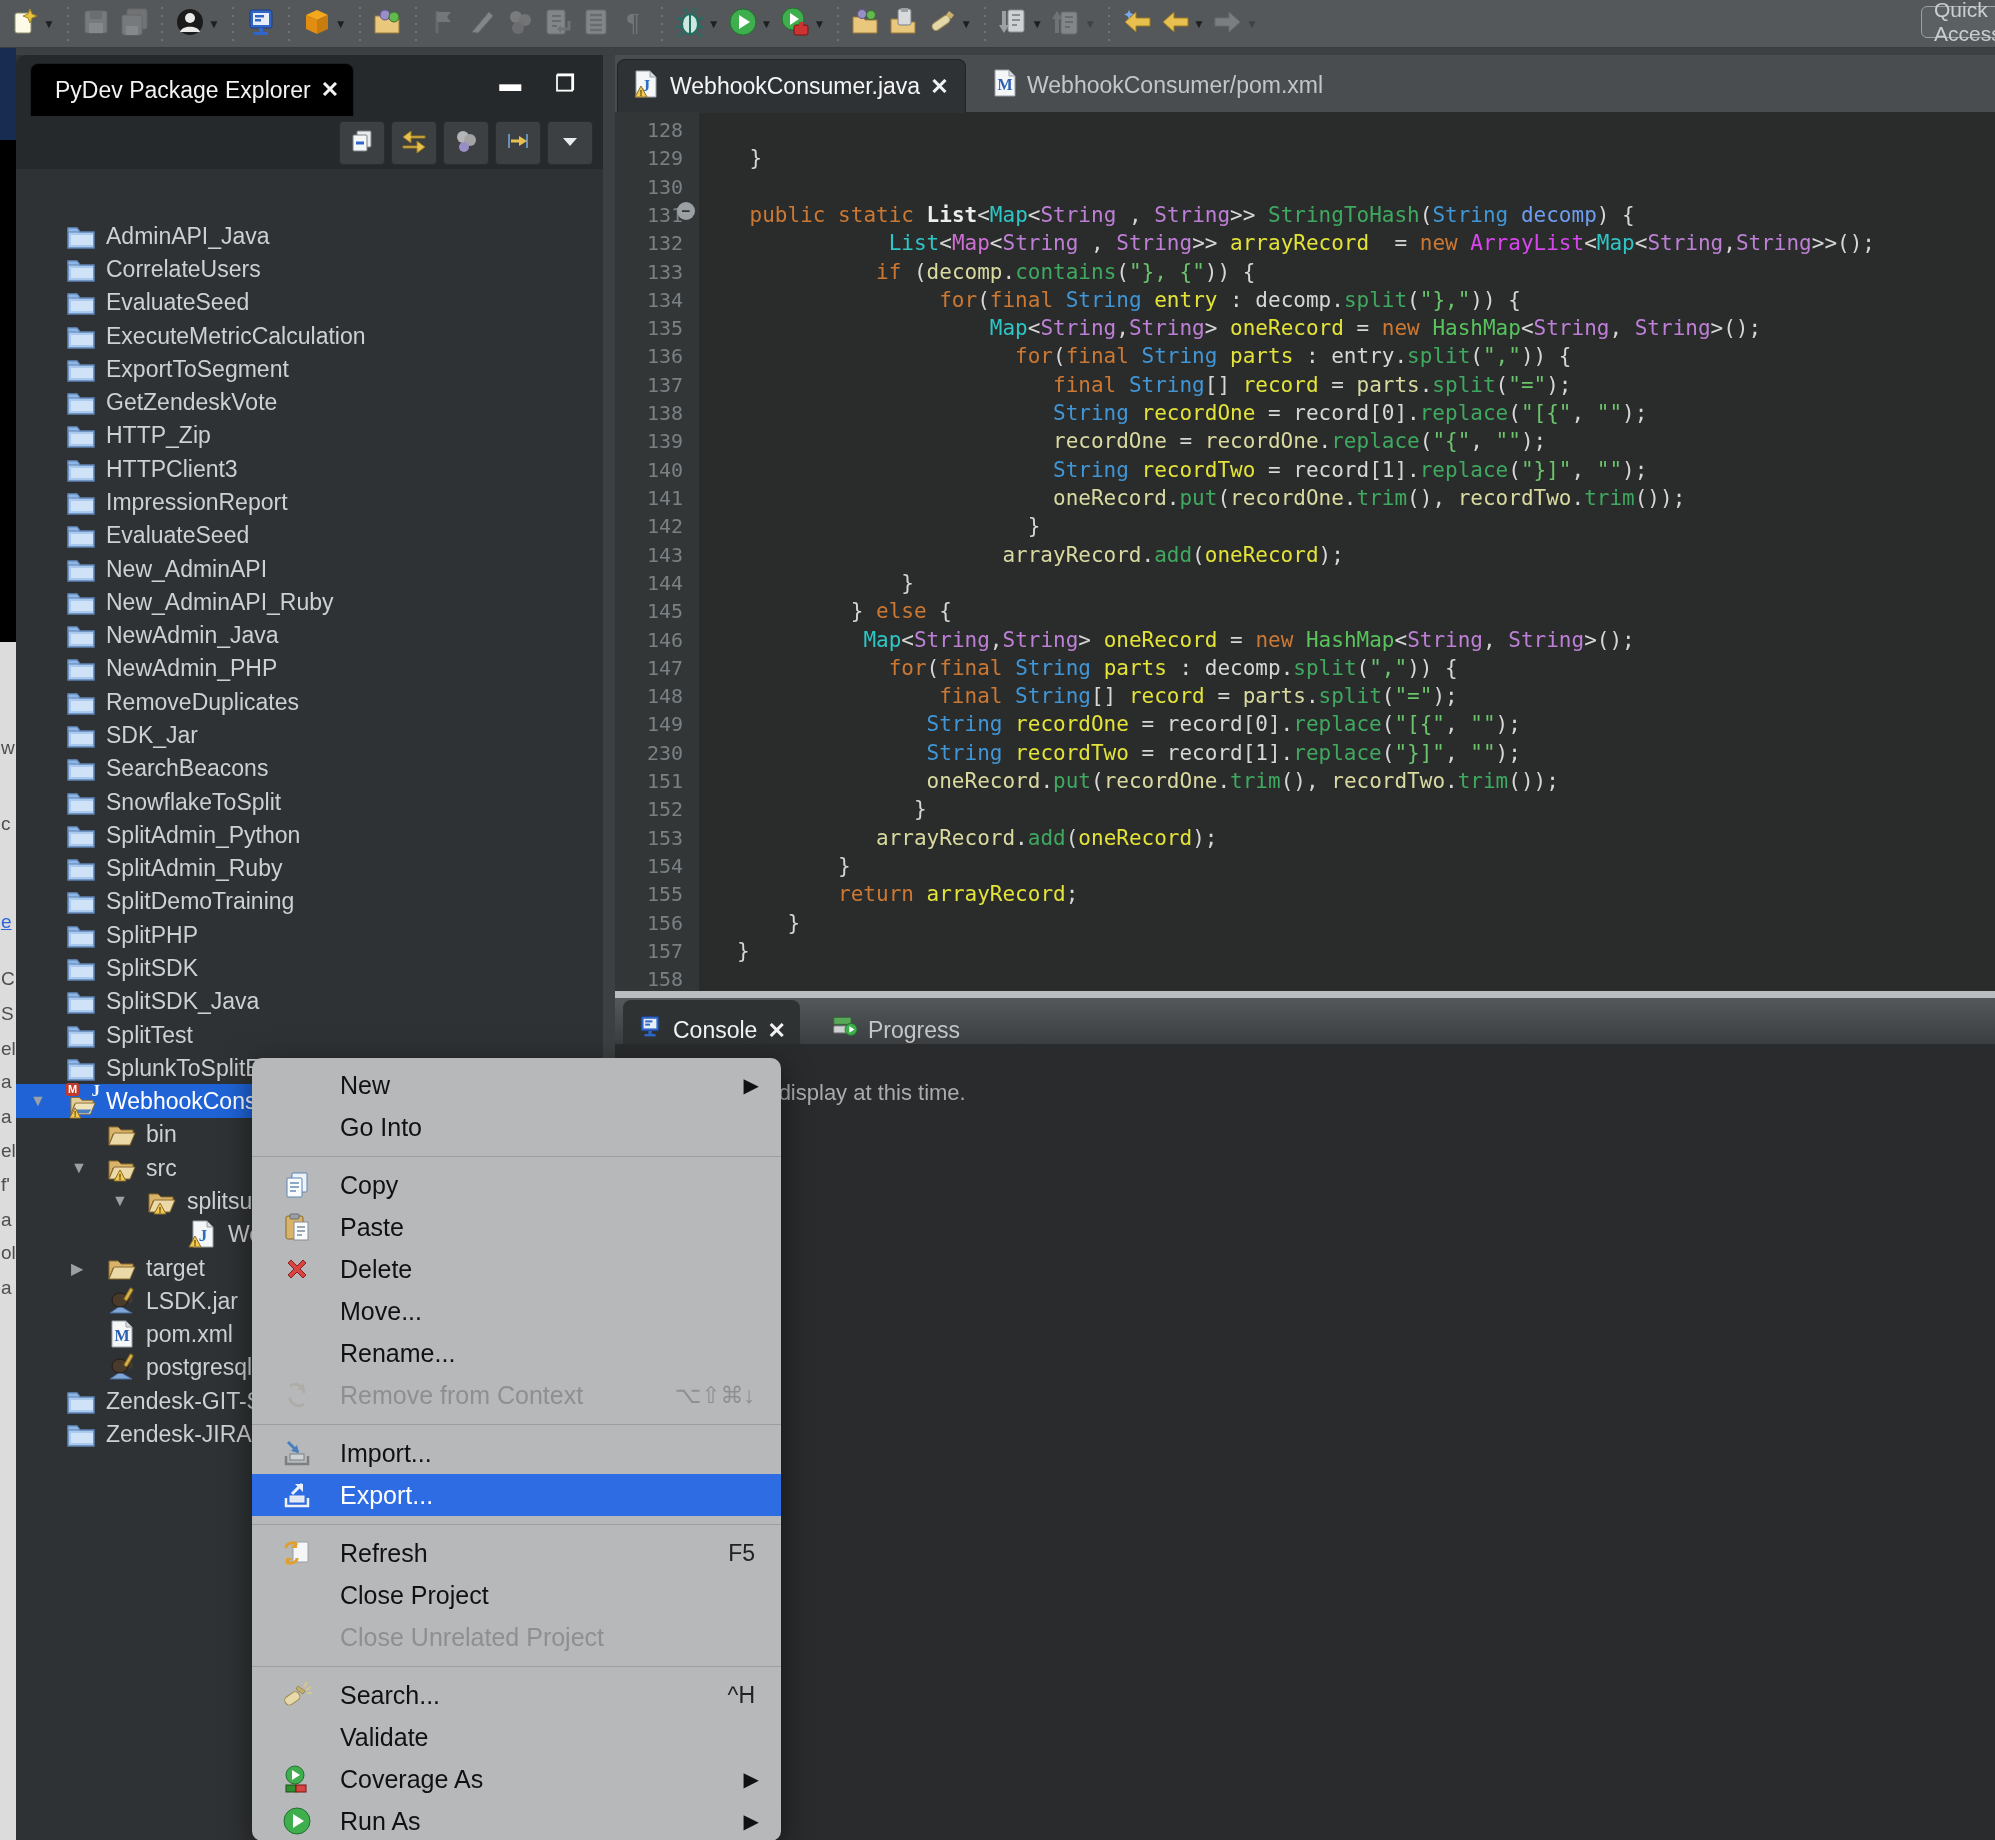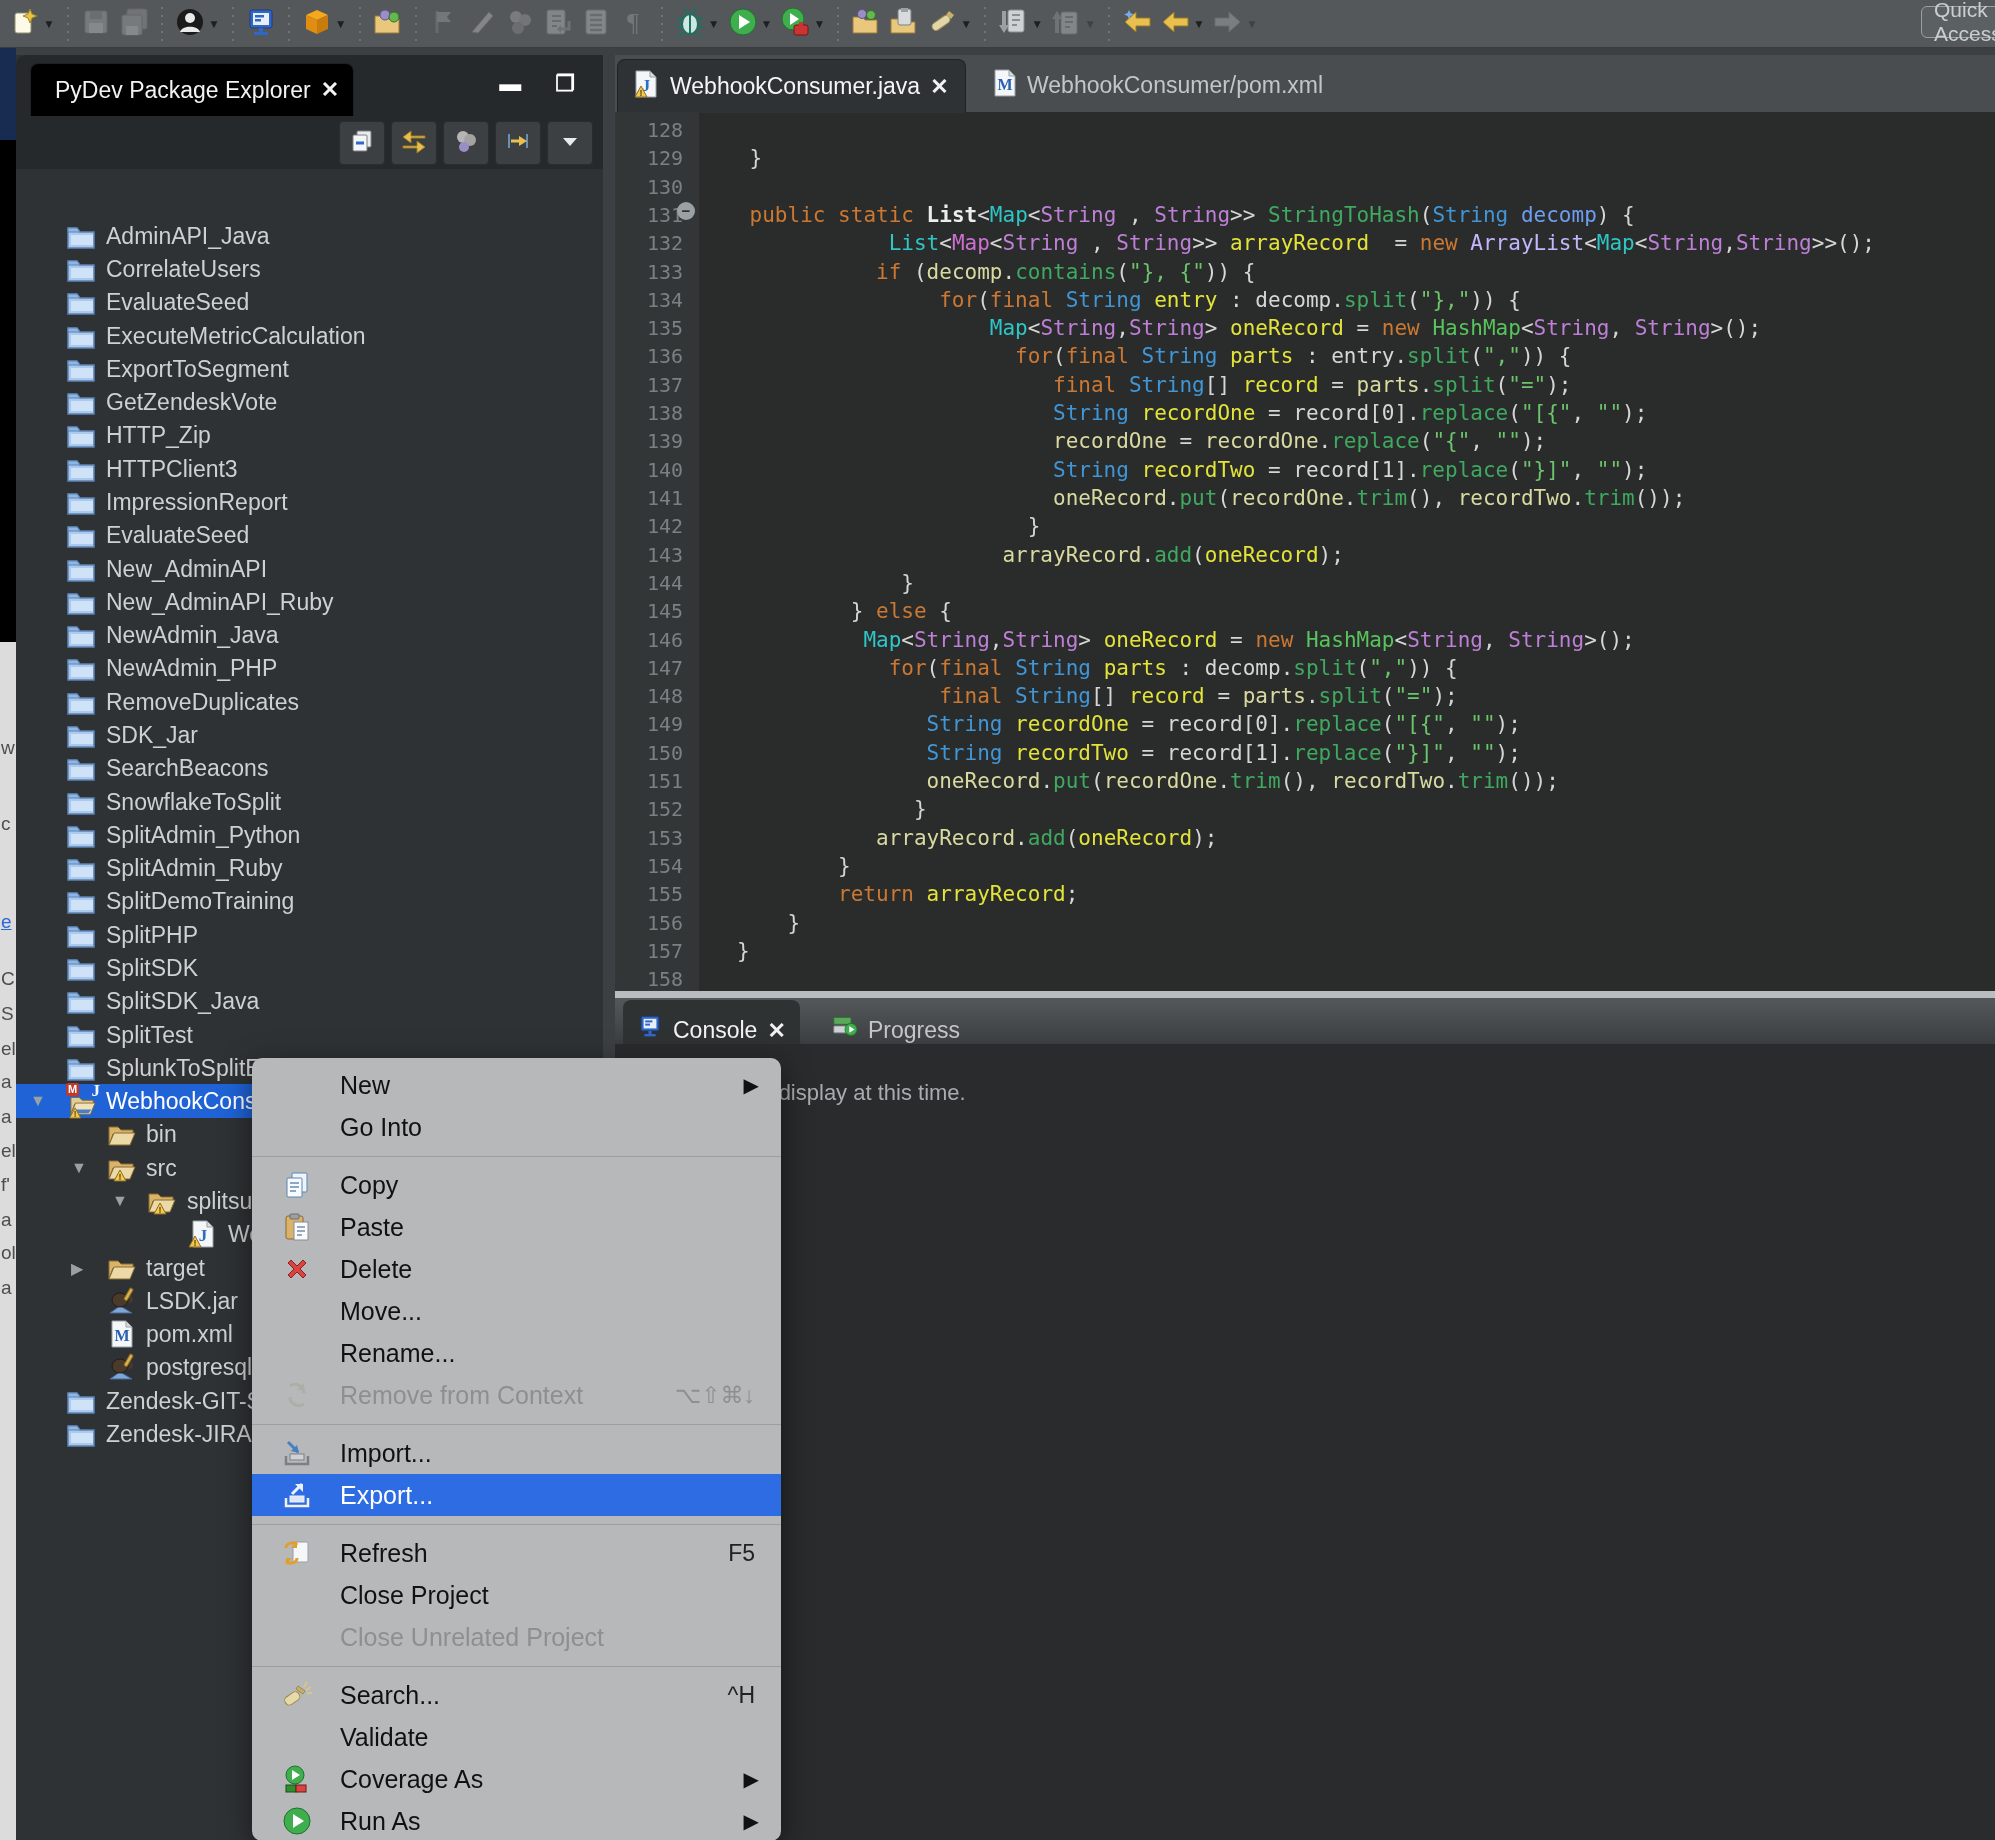--- a/index.html
+++ b/index.html
@@ -55,21 +55,21 @@
   #gutter{position:absolute;left:0;top:57px;width:84px;height:880px;background:#323637;}
   #code{position:absolute;left:84px;top:57px;width:1297px;height:880px;overflow:hidden;}
   .cl{position:absolute;left:0;height:29px;font-family:"DejaVu Sans Mono",monospace;
       font-size:21px;white-space:pre;line-height:29px;}
   .ln{position:absolute;right:16px;height:29px;font-family:"DejaVu Sans Mono",monospace;
       font-size:20px;color:#7a8184;line-height:29px;}
   #fold{position:absolute;left:62px;top:147px;width:18px;height:18px;border-radius:50%;
         background:#9aa0a4;color:#2a2c2c;font-size:15px;line-height:17px;text-align:center;font-weight:bold;}
   .tk-k{color:#cc7832}.tk-t{color:#4096d6}.tk-g{color:#be7fd6}.tk-c{color:#2ec6c6}
   .tk-m{color:#cf6fd3}.tk-lw{color:#ececec;font-weight:bold}.tk-fn{color:#3fa95f}
-  .tk-gr{color:#3fa95f}.tk-s{color:#6cc56c}.tk-cl{color:#c4b5fd}.tk-cl2{color:#57c45c}
+  .tk-gr{color:#3fa95f}.tk-s{color:#6cc56c}.tk-cl{color:#d946ef}.tk-cl2{color:#57c45c}
   .tk-v{color:#e3e338}.tk-vu{color:#d9d9a0}.tk-p{color:#6f9df1}.tk-w{color:#d6d6d6}
   
   #sash{position:absolute;left:615px;top:991px;width:1381px;height:7px;background:#b9bdbf;}
   #console{position:absolute;left:615px;top:998px;width:1381px;height:843px;background:#292b2c;}
   #ctabs{position:absolute;left:0;top:0;width:1381px;height:46px;
          background:linear-gradient(#54585b,#3b3e40);}
   .ctab{position:absolute;top:2px;height:44px;display:flex;align-items:flex-end;gap:10px;padding:0 14px;font-size:23px;}
   .ctab.active{background:#2f3233;border-radius:8px 8px 0 0;color:#f2f3f4;}
   .ctab.inactive{color:#c3c5c6;}
   .ctab svg{width:26px;height:24px;}
@@ -703,21 +703,21 @@
         <div class="ln" style="top: 344px;">140</div>
         <div class="ln" style="top: 372px;">141</div>
         <div class="ln" style="top: 400px;">142</div>
         <div class="ln" style="top: 429px;">143</div>
         <div class="ln" style="top: 457px;">144</div>
         <div class="ln" style="top: 485px;">145</div>
         <div class="ln" style="top: 514px;">146</div>
         <div class="ln" style="top: 542px;">147</div>
         <div class="ln" style="top: 570px;">148</div>
         <div class="ln" style="top: 598px;">149</div>
-        <div class="ln" style="top: 627px;">150</div>
+        <div class="ln" style="top: 627px;">230</div>
         <div class="ln" style="top: 655px;">151</div>
         <div class="ln" style="top: 683px;">152</div>
         <div class="ln" style="top: 712px;">153</div>
         <div class="ln" style="top: 740px;">154</div>
         <div class="ln" style="top: 768px;">155</div>
         <div class="ln" style="top: 797px;">156</div>
         <div class="ln" style="top: 825px;">157</div>
         <div class="ln" style="top: 853px;">158</div>
       </div>
     <div id="fold">−</div>

